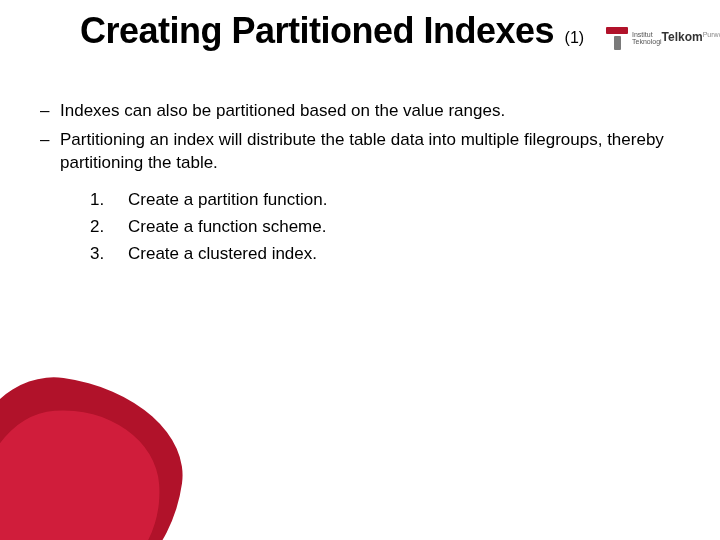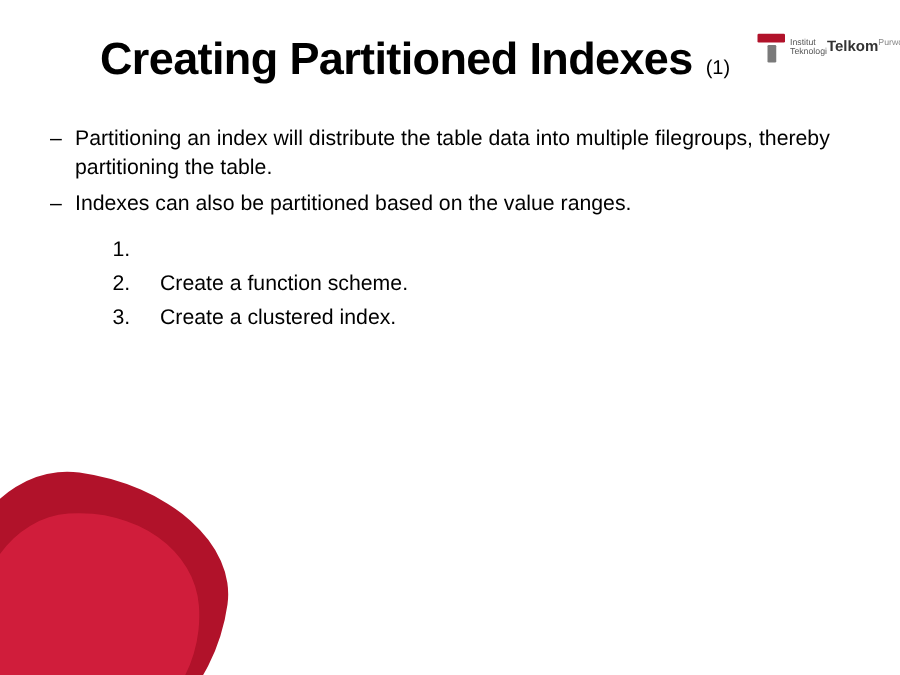--- a/index.html
+++ b/index.html
@@ -1,18 +1,18 @@
 <!DOCTYPE html>
 <html><head>
 <meta charset="utf-8">
 <style>
   * { margin: 0; padding: 0; box-sizing: border-box; }
   html, body { width: 720px; height: 540px; overflow: hidden; background: #fff; font-family: Arial, Helvetica, sans-serif; color: #000; }
   .slide { position: relative; width: 720px; height: 540px; }
-  .title-row { position: absolute; top: 26px; left: 80px; width: 560px; }
+  .title-row { position: absolute; top: 10px; left: 80px; width: 560px; }
   .title { font-size: 36px; font-weight: 800; letter-spacing: -0.5px; display: inline; }
   .title-sub { font-size: 16px; font-weight: 400; display: inline; margin-left: 6px; vertical-align: baseline; }
   .logo { position: absolute; top: 16px; right: 14px; width: 100px; height: 44px; display: flex; align-items: center; gap: 4px; }
   .logo-mark { width: 24px; height: 30px; display: flex; flex-direction: column; align-items: center; justify-content: center; }
   .logo-mark .bar { width: 22px; height: 7px; background: #b1122a; border-radius: 1px; margin-bottom: 2px; }
   .logo-mark .stem { width: 7px; height: 14px; background: #7a7a7a; border-radius: 1px; }
   .logo-text { display: flex; flex-direction: row; line-height: 1; }
   .logo-l1 { font-size: 7px; color: #555; }
   .logo-l2 { font-size: 12px; font-weight: 700; color: #333; }
   .logo-l3 { font-size: 7px; color: #888; }
@@ -44,26 +44,27 @@
     </div>
     <div class="logo-text">
       <span class="logo-l1">Institut Teknologi</span>
       <span class="logo-l2">Telkom</span>
       <span class="logo-l3">Purwokerto</span>
     </div>
   </div>
 
   <div class="body">
     <ul class="bullets">
+      <li>Indexes can also be partitioned based on the value ranges.</li>
       <li>Partitioning an index will distribute the table data into multiple filegroups, thereby partitioning the table.</li>
-      <li>Indexes can also be partitioned based on the value ranges.</li>
     </ul>
     <ol class="numlist">
       <li>
         <span class="num">1.</span>
+        <span>Create a partition function.</span>
       </li>
       <li>
         <span class="num">2.</span>
         <span>Create a function scheme.</span>
       </li>
       <li>
         <span class="num">3.</span>
         <span>Create a clustered index.</span>
       </li>
     </ol>

